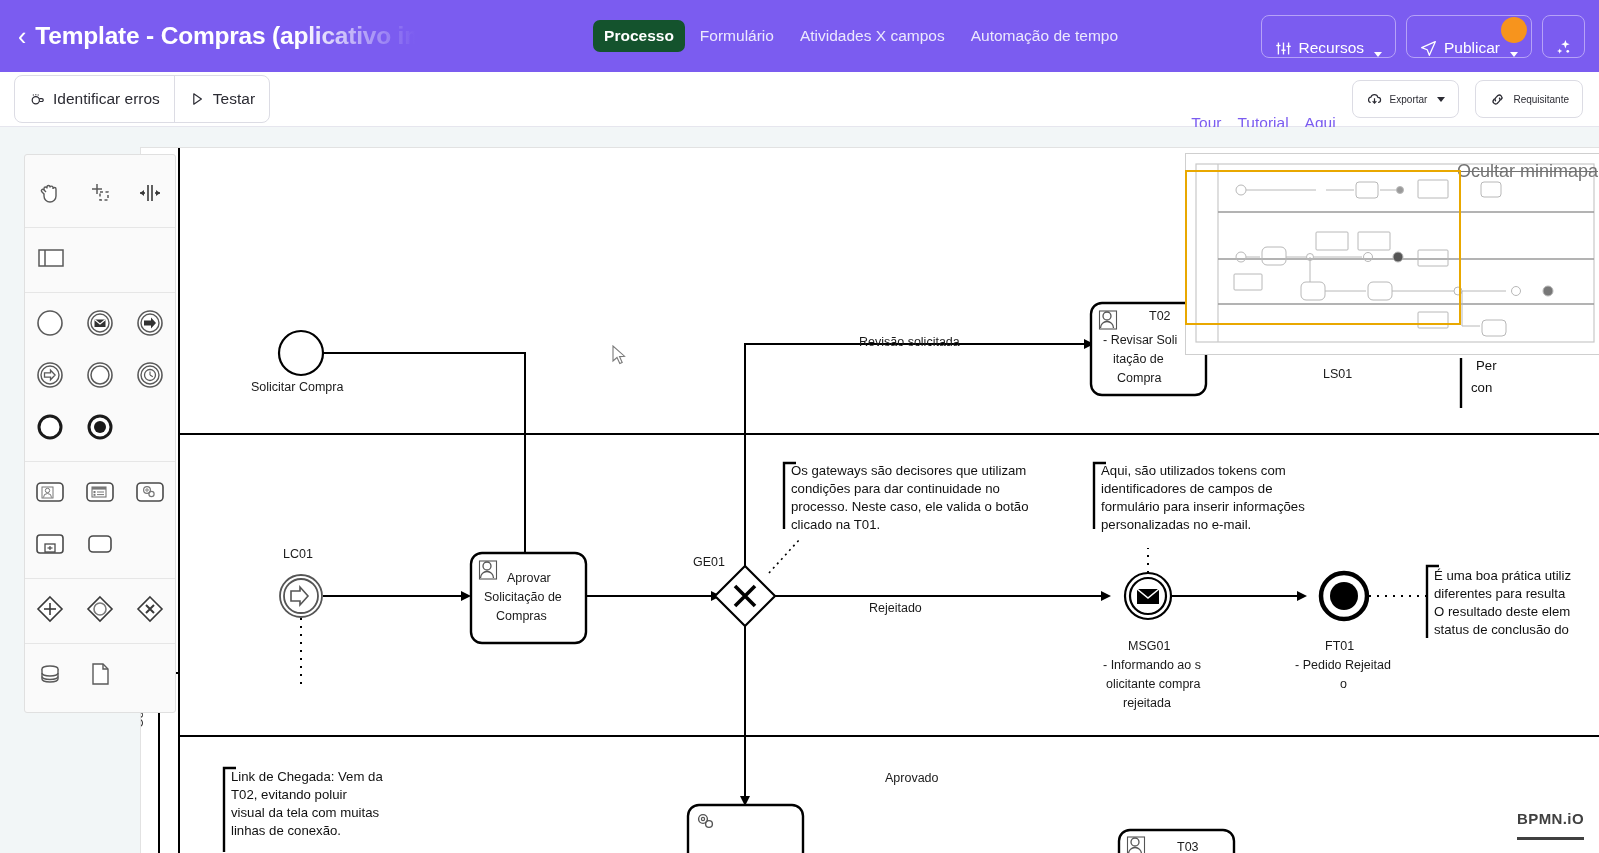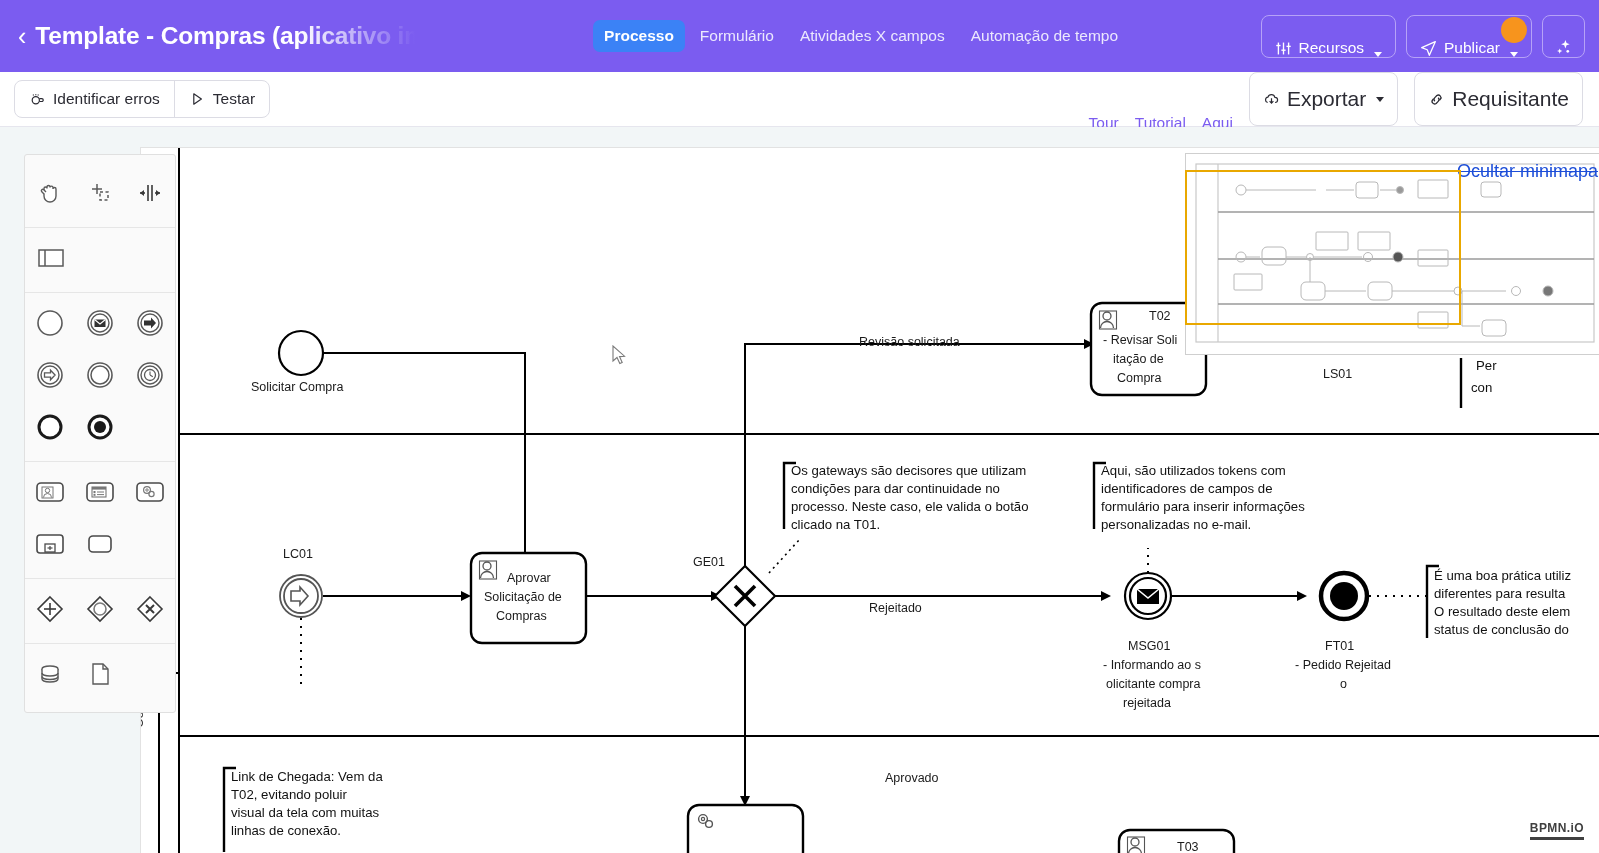--- a/index.html
+++ b/index.html
@@ -29,21 +29,21 @@
     position:absolute; left:300px; top:10px; width:160px; height:52px;
     background: linear-gradient(to right, rgba(123,92,240,0) 0%, rgba(123,92,240,1) 72%);
     pointer-events:none;
   }
 
   #header-tabs { display: flex; align-items: center; gap: 4px; margin-left: 145px; }
   .htab {
     color: #ece8fd; font-size: 15.5px; padding: 7px 11px; border-radius: 7px;
     white-space: nowrap; cursor: pointer;
   }
-  .htab.active { background: #3b82f6; color: #ffffff; font-weight: bold; text-align: right; }
+  .htab.active { background: #14532d; color: #ffffff; font-weight: bold; text-align: right; }
 
   #header-right {
     margin-left: auto; display: flex; align-items: center; gap: 10px;
     padding-right: 14px; position: relative;
   }
   .hbtn {
     border: 1.4px solid #b6a2f7; border-radius: 8px; color: #ffffff;
     font-size: 15.5px; height: 43px; padding: 0 13px;
     display: flex; align-items: flex-end; gap: 7px; cursor: pointer;
     background: transparent; white-space: nowrap;
@@ -60,37 +60,37 @@
   }
 
   
   #subbar {
     position: absolute; left: 0; top: 72px; width: 1599px; height: 55px;
     background: #ffffff; border-bottom: 1px solid #e6e6ee;
     display: flex; align-items: center;
   }
   #subbar-left {
     margin-left: 14px; display: flex; align-items: center;
-    border: 1px solid #dcdce4; border-radius: 8px; height: 38px; overflow: hidden;
+    border: 1px solid #dcdce4; border-radius: 8px; height: 48px; overflow: hidden;
   }
   .sbtn {
     display: flex; align-items: center; gap: 8px; height: 100%;
     padding: 0 14px; font-size: 15.5px; color: #2b2b33; cursor: pointer;
     border-right: 1px solid #dcdce4; white-space: nowrap;
   }
   .sbtn:last-child { border-right: none; }
   #subbar-right {
     margin-left: auto; display: flex; align-items: center; gap: 16px;
     padding-right: 16px;
   }
   .slink { color: #7b5cf0; font-size: 15.5px; cursor: pointer; margin-top: 48px; }
   .sobtn {
-    border: 1px solid #dcdce4; border-radius: 8px; height: 54px;
+    border: 1px solid #dcdce4; border-radius: 8px; height: 38px;
     padding: 8px 13px; display: flex; align-items: center; gap: 7px;
-    font-size: 21px; color: #2b2b33; cursor: pointer; background:#fff;
+    font-size: 10px; color: #2b2b33; cursor: pointer; background:#fff;
     white-space: nowrap;
   }
   .caret-dark {
     width: 0; height: 0; border-left: 4.5px solid transparent;
     border-right: 4.5px solid transparent; border-top: 5.5px solid #2b2b33;
     margin-left: 3px;
   }
 
   
   #canvas-area {
@@ -119,35 +119,35 @@
 
   
   #bpmn-svg { position: absolute; left: 0; top: 0; }
 
   
   #minimap {
     position: absolute; left: 1184px; top: 155px; width: 420px; height: 202px;
     background: #ffffff; border: 1px solid #cfcfcf; z-index: 30;
   }
   #minimap-toggle {
-    position: absolute; right: 8px; top: 7px; font-size: 18px; color: #1d4ed8;
+    position: absolute; right: 8px; top: 7px; font-size: 18px; color: #737373;
     text-decoration: line-through; cursor: pointer; white-space: nowrap;
     z-index: 32; background: transparent;
   }
   #minimap-viewport {
     position: absolute; left: 1184px; top: 172px; width: 276px; height: 155px;
     border: 2px solid #e9a800; z-index: 33; pointer-events: none;
   }
 
   
   #bpmnio-logo {
     position: absolute; right: 14px; bottom: 12px;
-    font-size: 12px; font-weight: bold; color: #404040;
+    font-size: 15px; font-weight: bold; color: #404040;
     letter-spacing: 0.4px; border-bottom: 3.5px solid #404040;
-    padding-bottom: 2px; z-index: 25;
+    padding-bottom: 10px; z-index: 25;
   }
 
   
   .dlabel { font-family: "Liberation Sans", sans-serif; font-size: 12.5px; fill: #1a1a1a; }
   .lane-title { font-family: "Liberation Sans", sans-serif; font-size: 13px; fill: #333; }
   .annot { font-family: "Liberation Sans", sans-serif; font-size: 13.2px; fill: #111; }
   .flow { stroke: #000; stroke-width: 2; fill: none; }
 </style>
 </head>
 <body>

